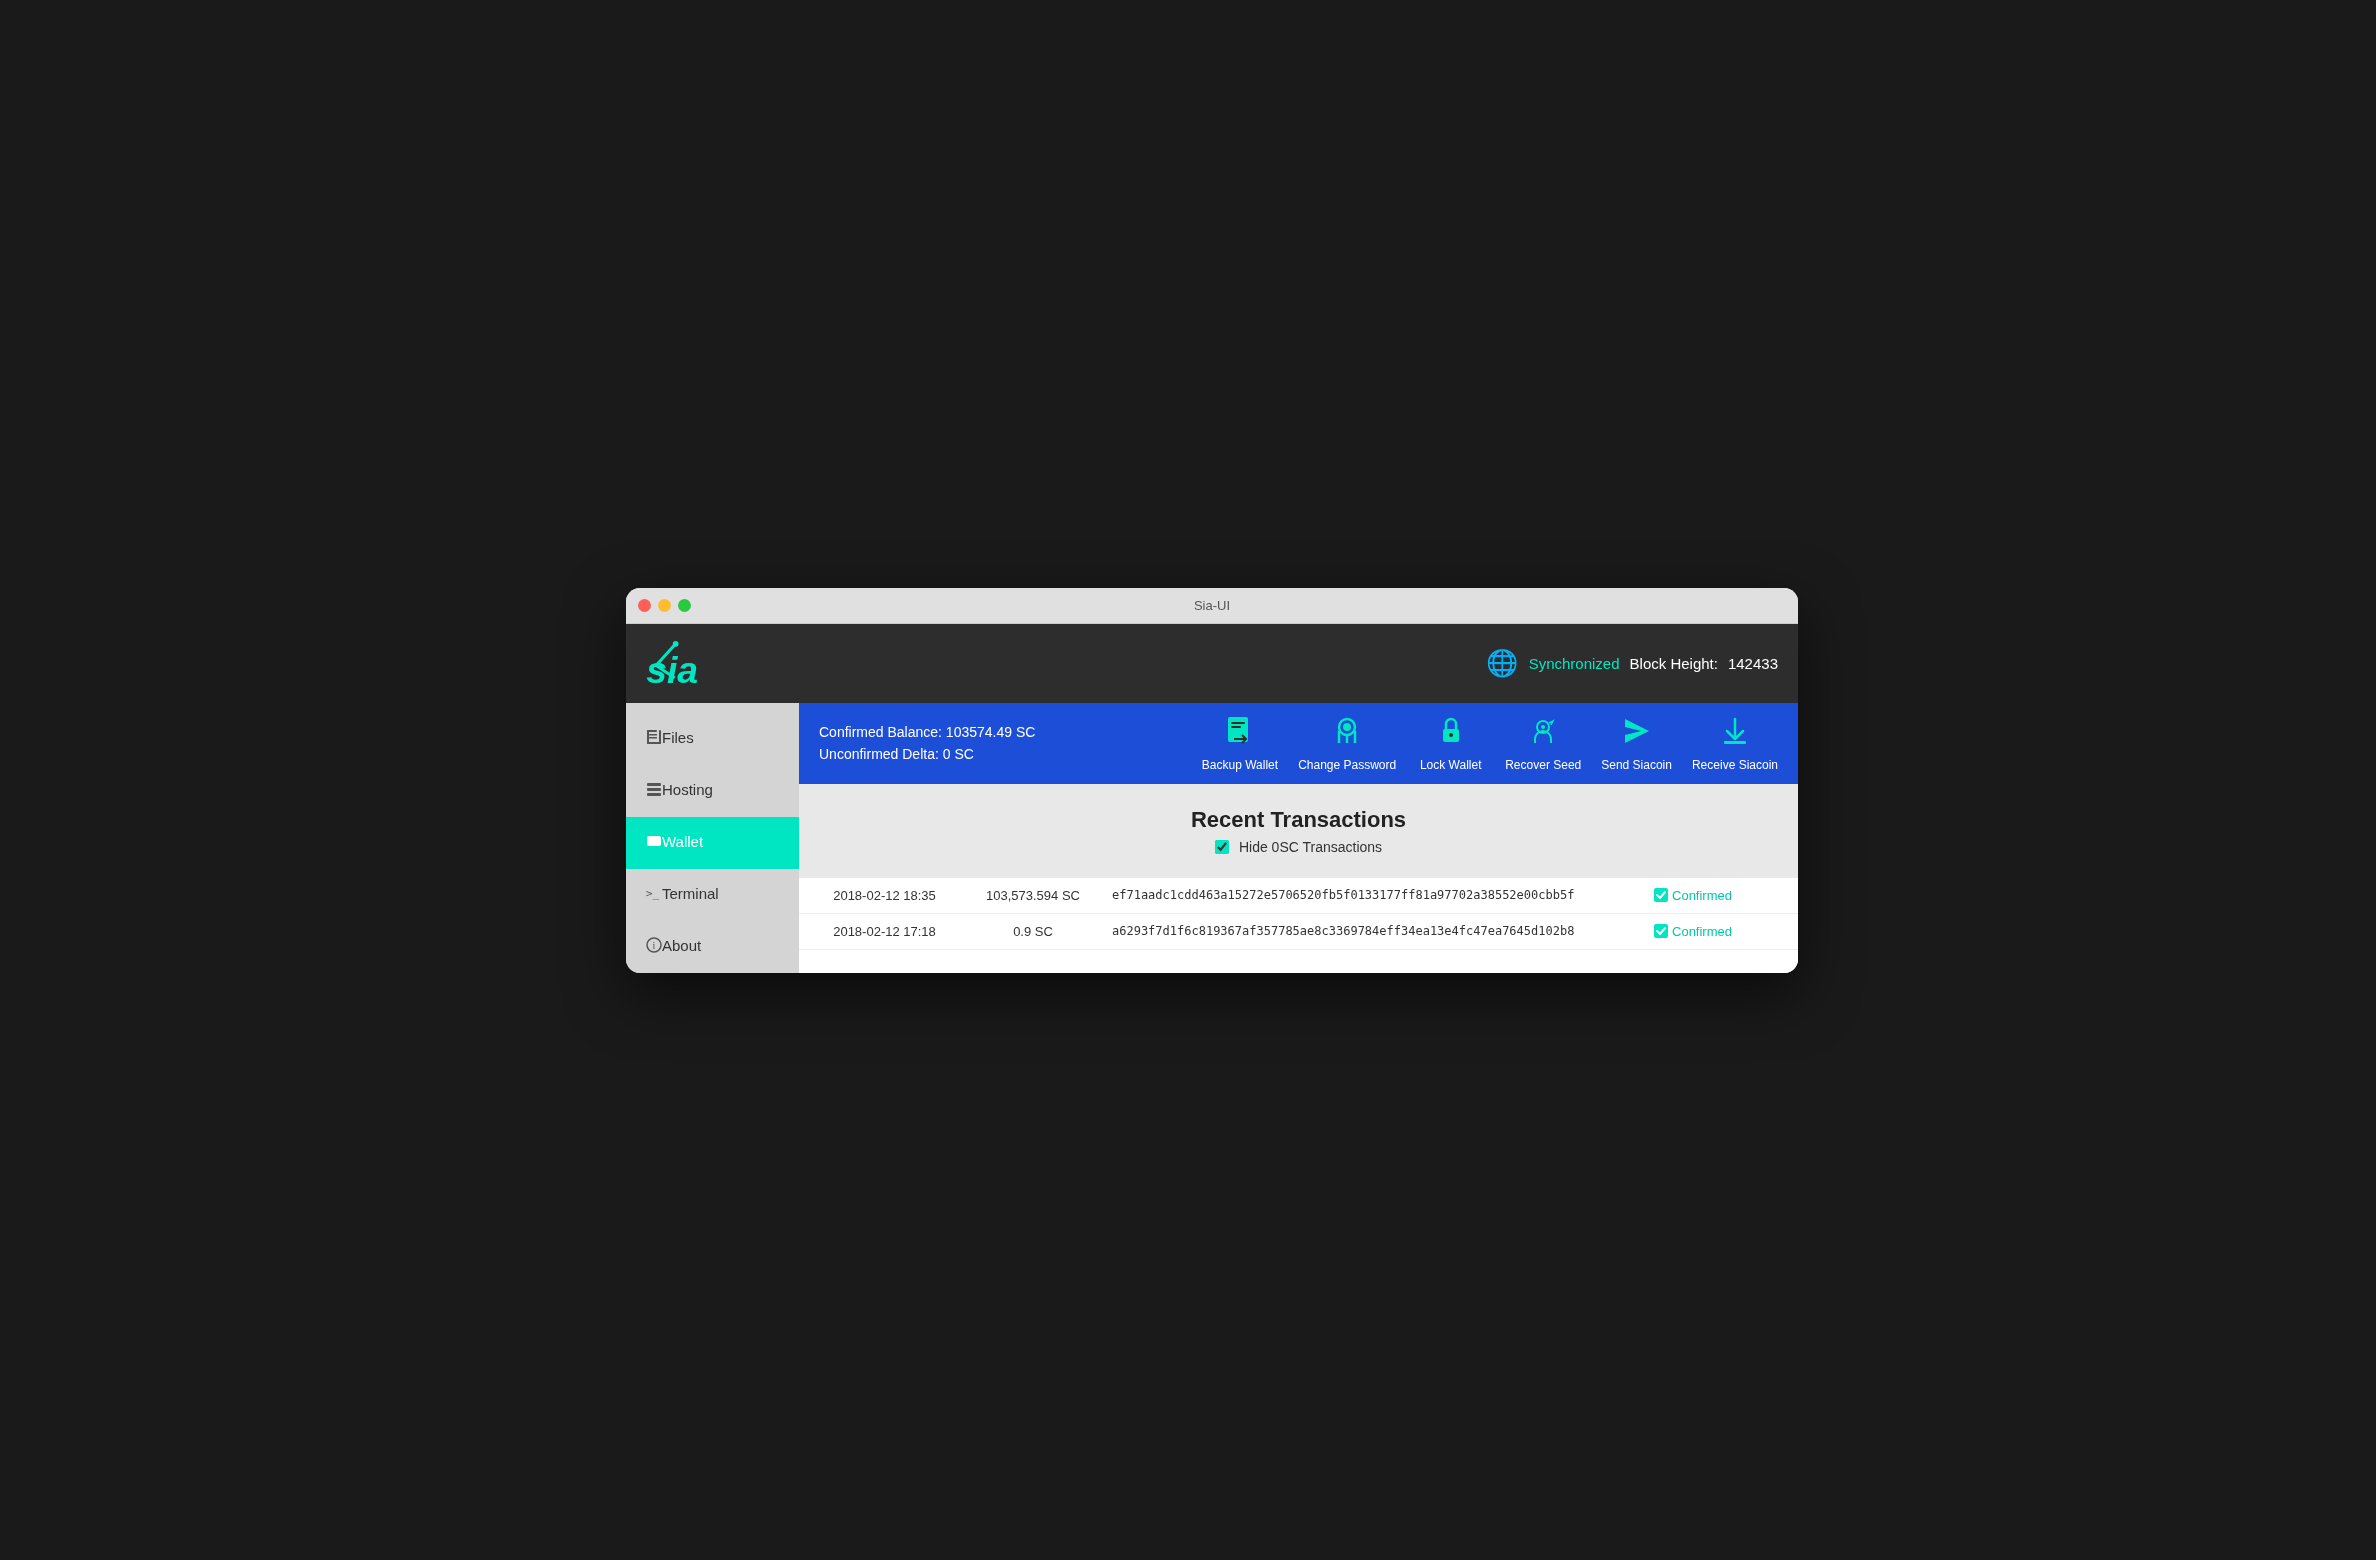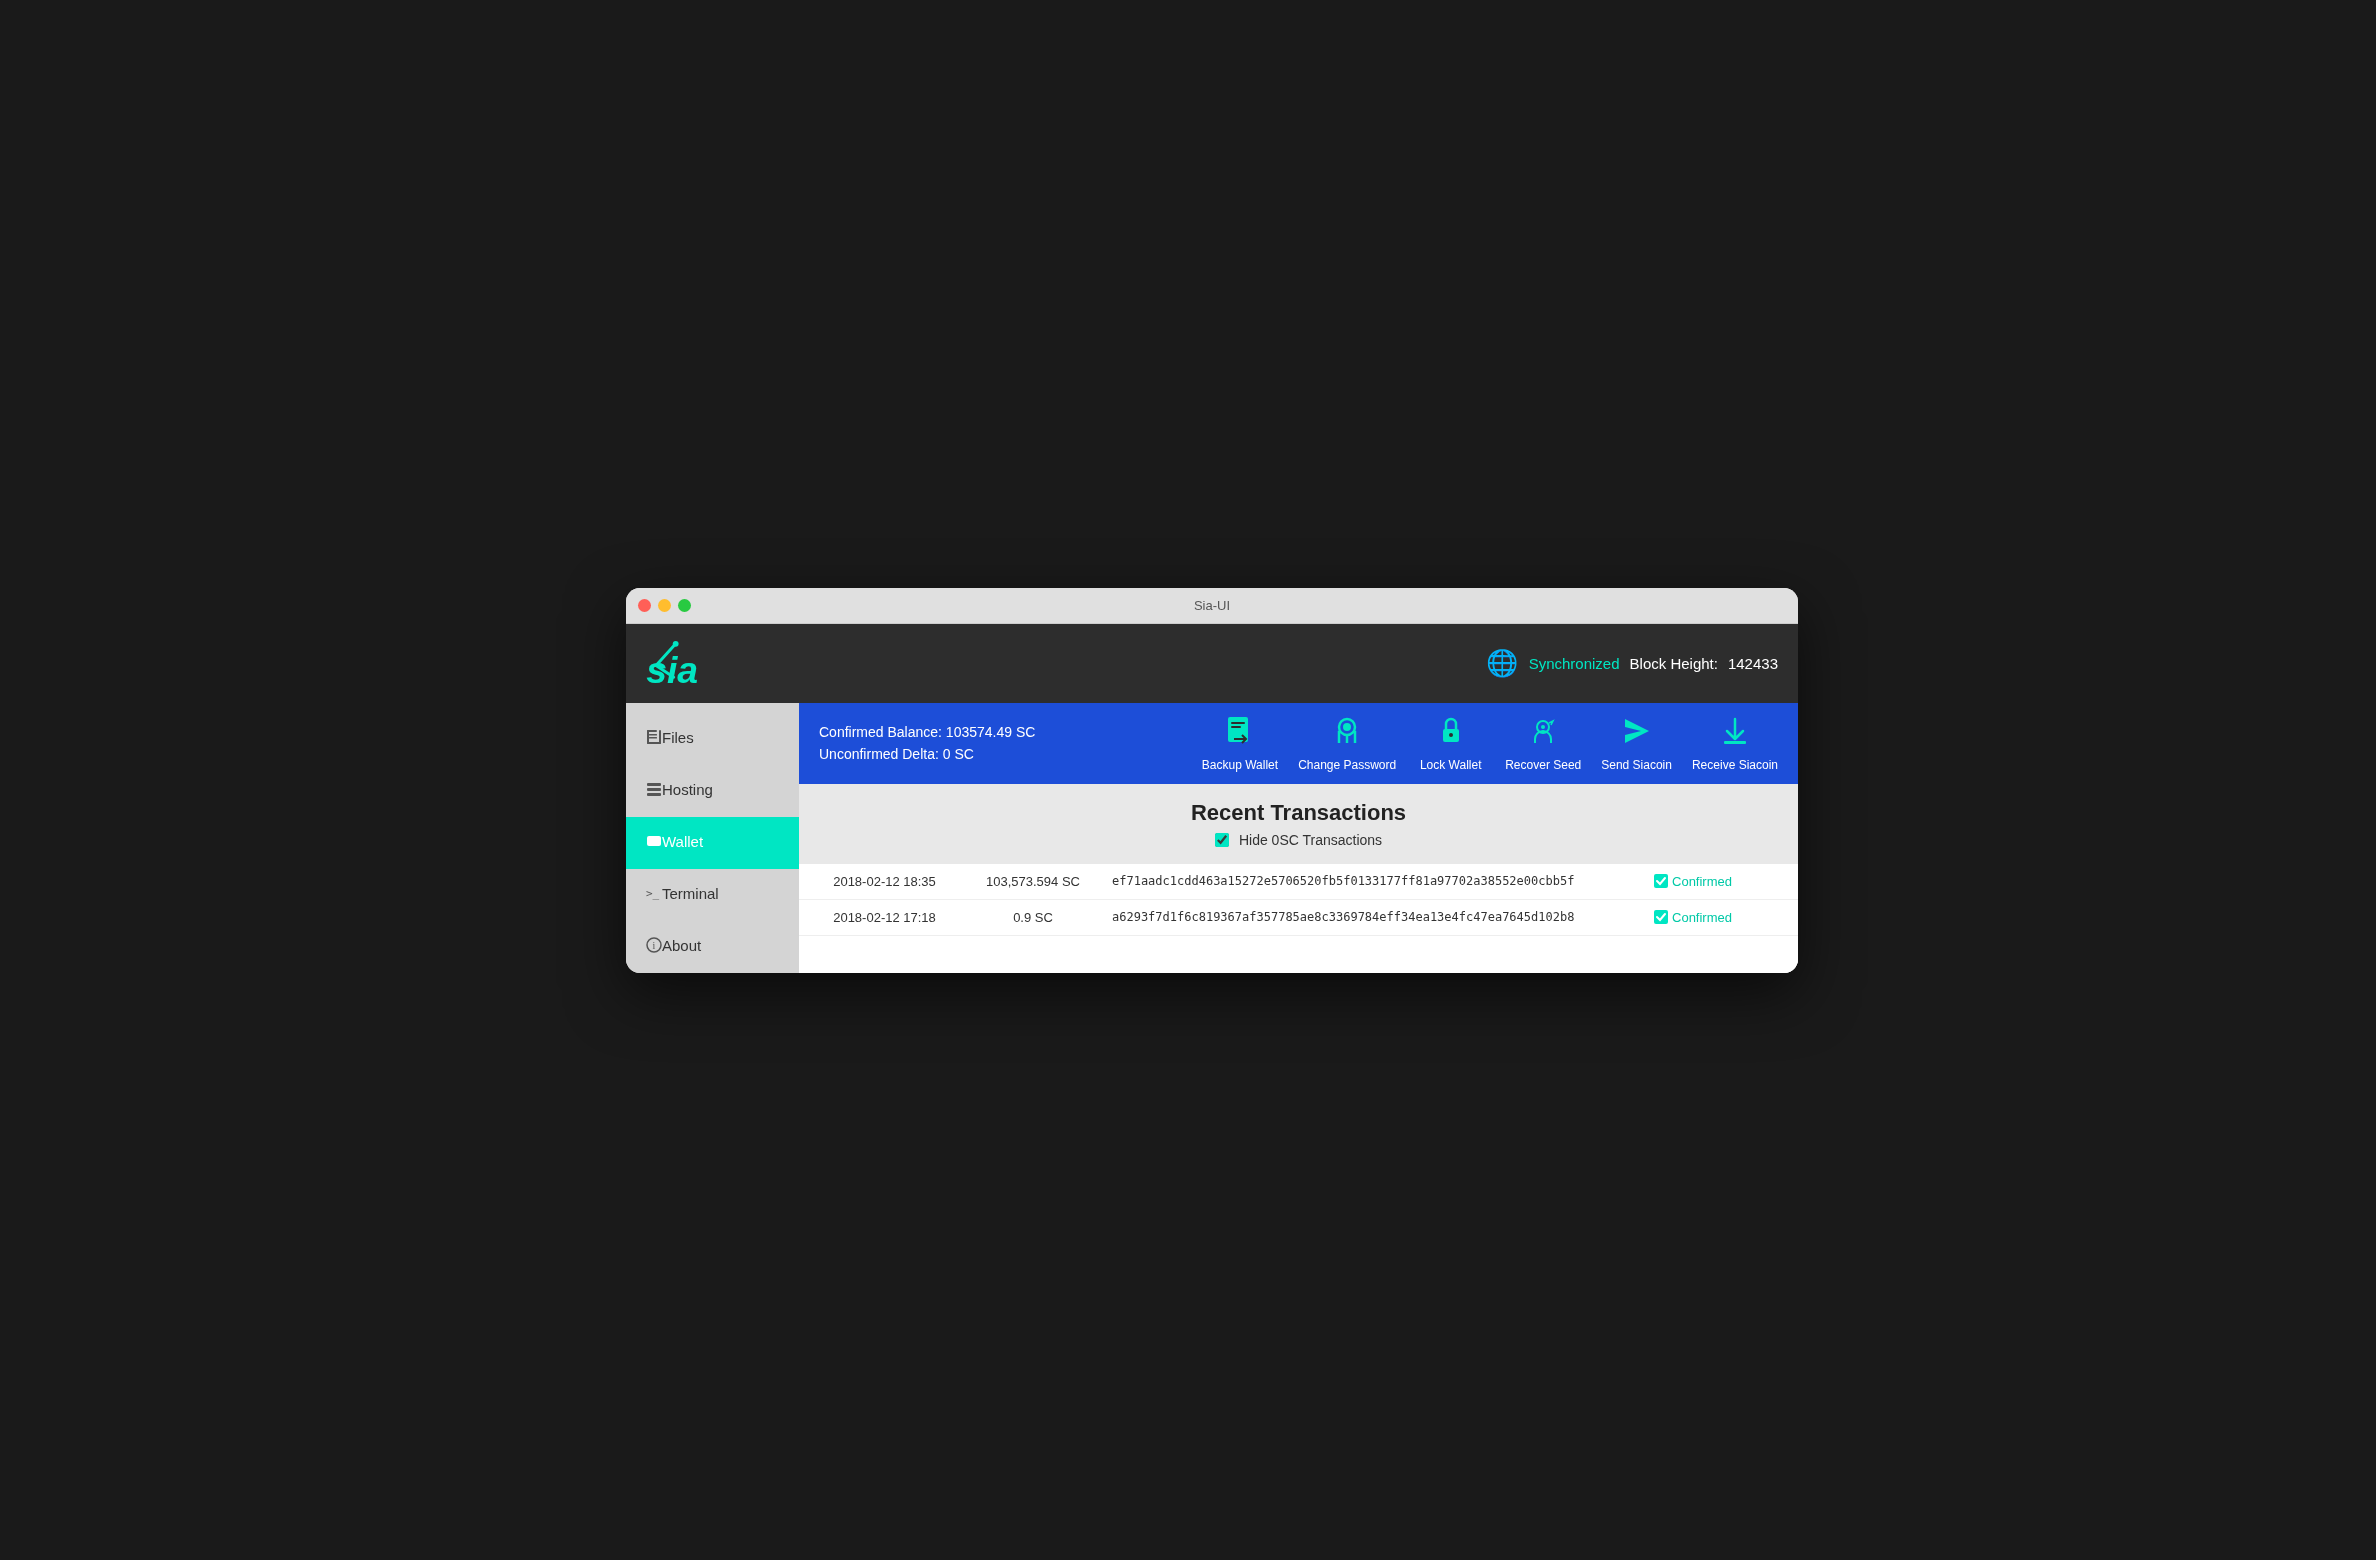--- a/index.html
+++ b/index.html
@@ -126,21 +126,21 @@
       color: #00e6c3;
       font-size: 28px;
       line-height: 1;
     }
     .transactions-section {
       flex: 1;
       background: #fff;
     }
     .transactions-header {
       background: #e8e8e8;
-      padding: 16px;
+      padding: 23px;
       text-align: center;
     }
     .transactions-title {
       font-size: 22px;
       font-weight: bold;
       color: #222;
     }
     .hide-osc {
       display: flex;
       align-items: center;

